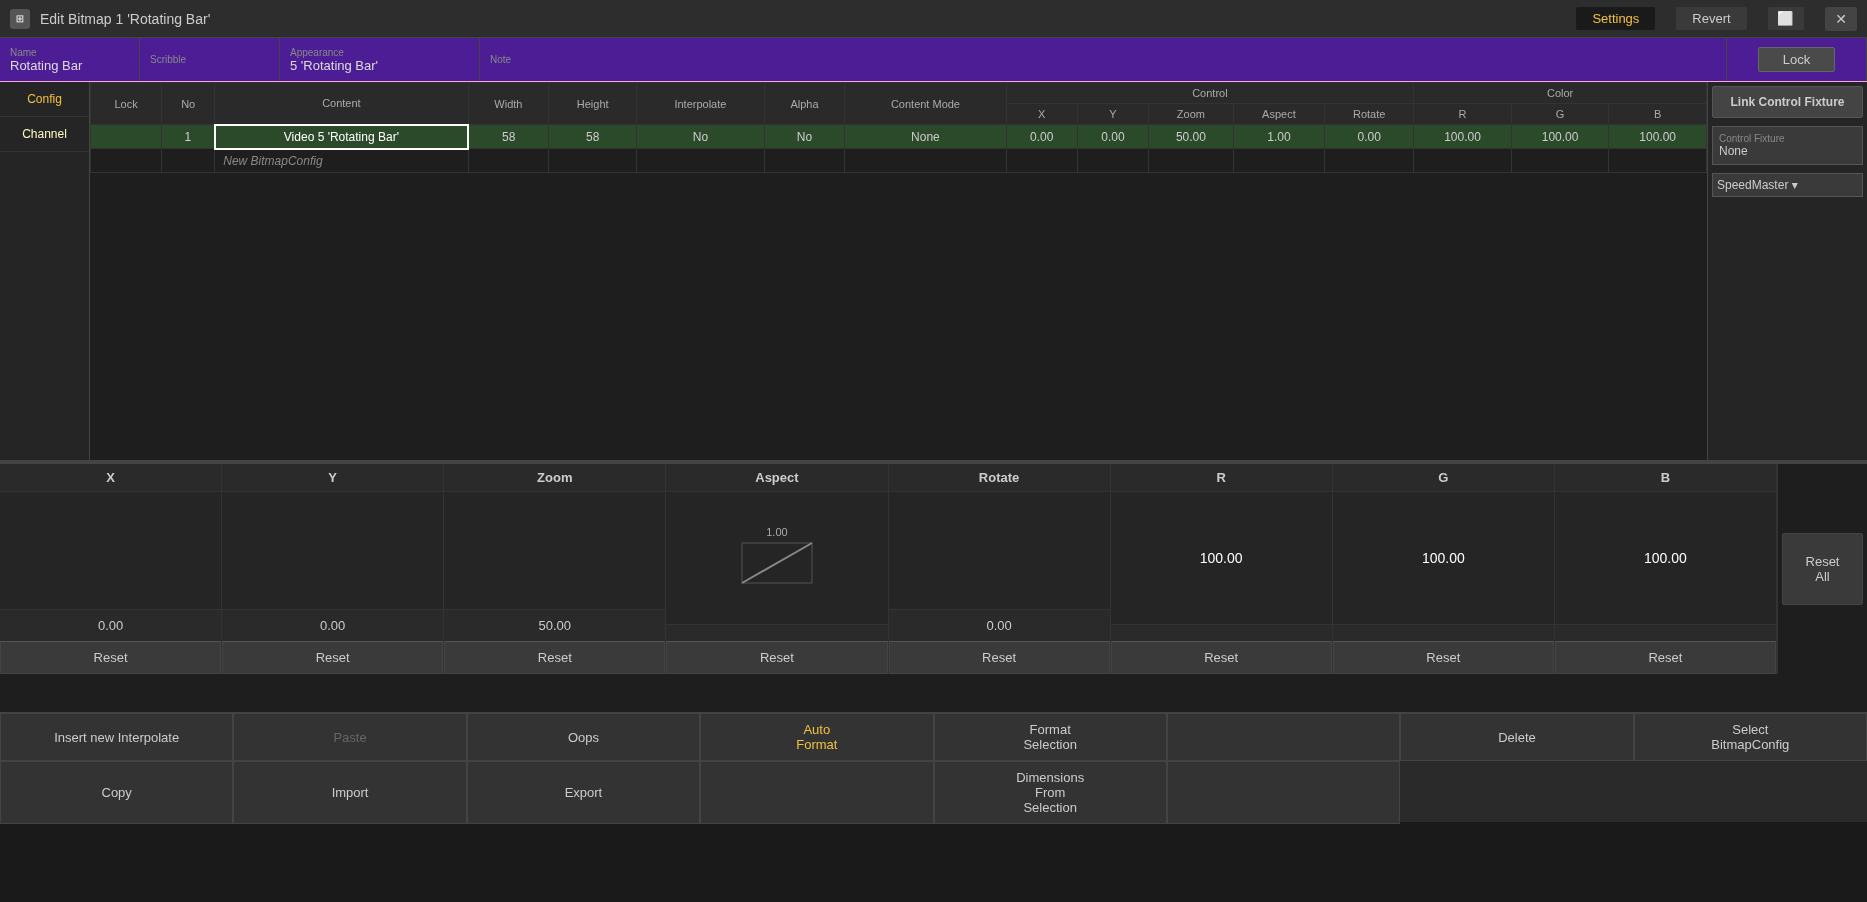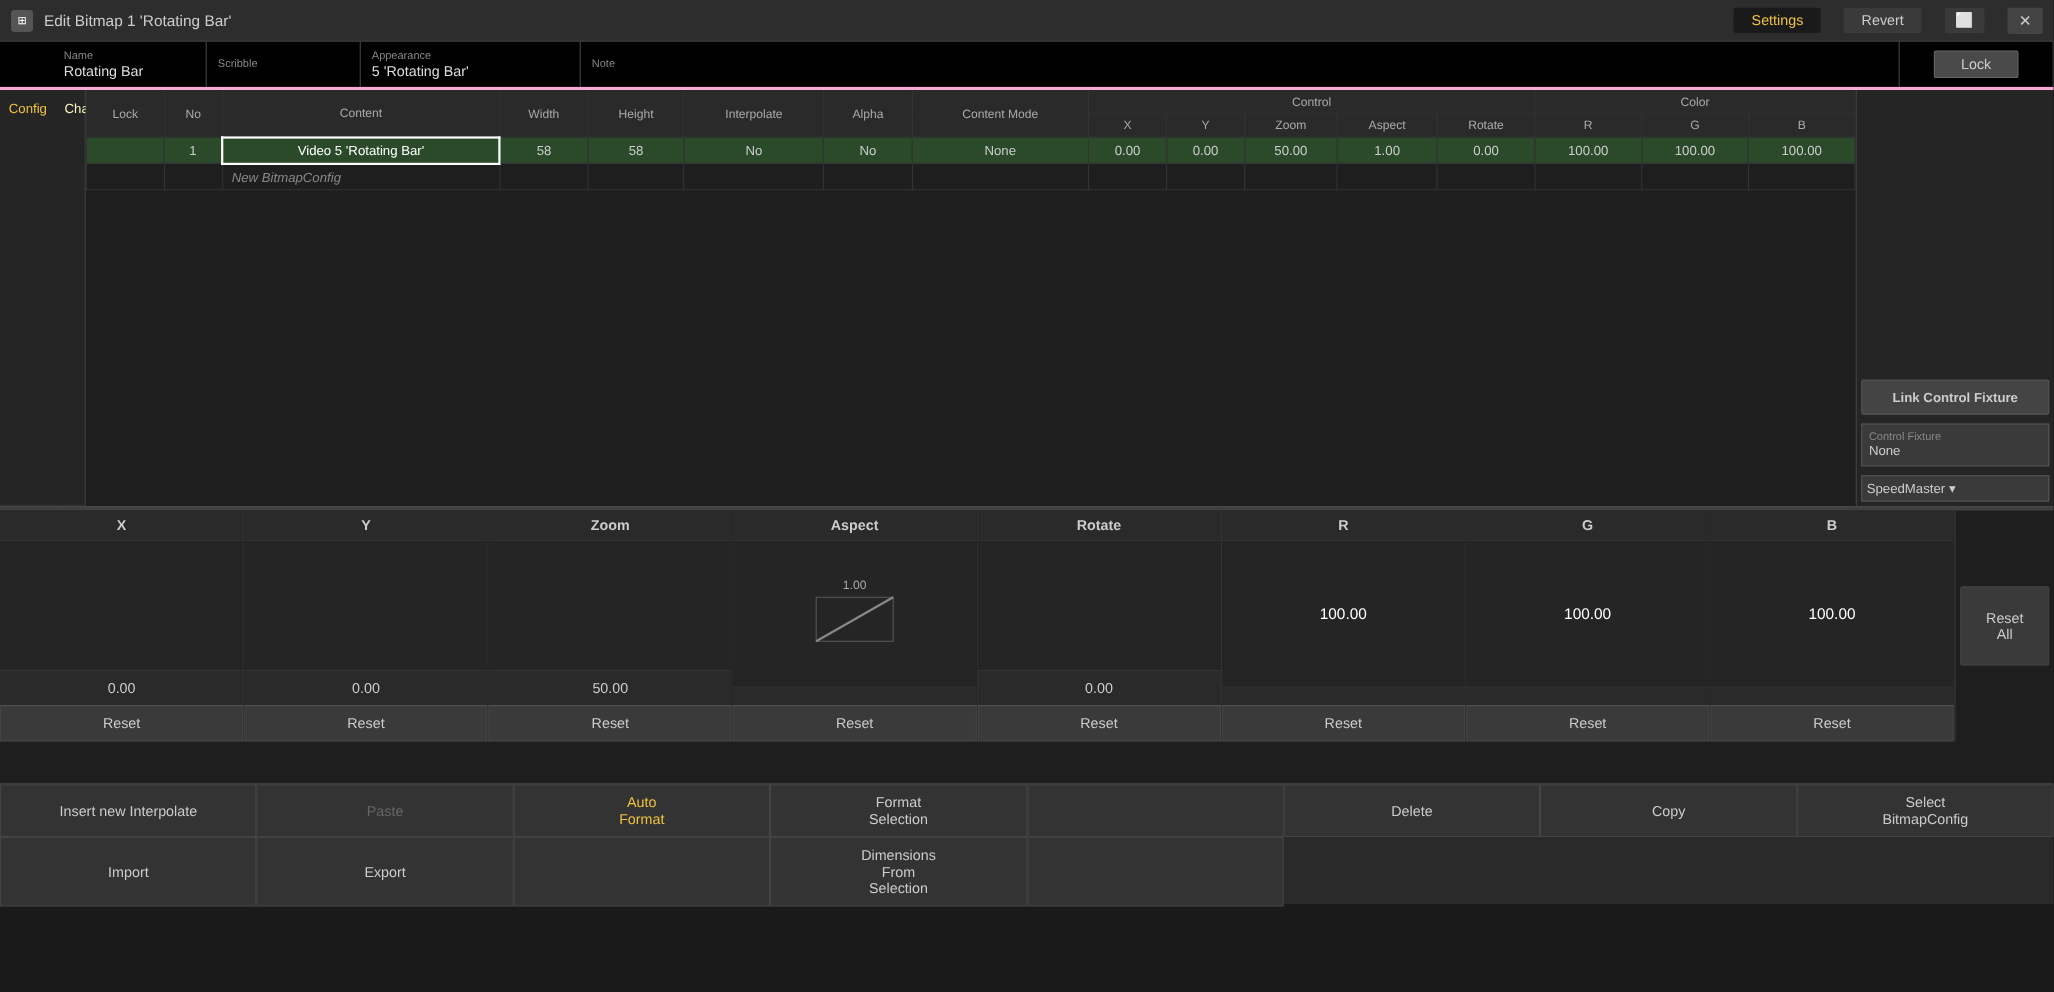--- a/index.html
+++ b/index.html
@@ -74,23 +74,22 @@
       padding: 4px 10px;
       cursor: pointer;
       border-radius: 2px;
       font-size: 14px;
     }
 
     
     .top-fields {
       display: flex;
       height: 44px;
-      background: #000000;
-      border-bottom: 3px solid #f9a8d4;
-      padding-left: 48px;
+      background: #4c1d95;
+      border-bottom: 1px solid #f9a8d4;
     }
     .top-field {
       display: flex;
       flex-direction: column;
       justify-content: center;
       padding: 2px 10px;
       border-right: 1px solid #444;
       min-width: 140px;
     }
     .top-field-label {
@@ -115,25 +114,25 @@
       border: 1px solid #666;
       padding: 4px 24px;
       cursor: pointer;
       font-size: 13px;
       border-radius: 2px;
       margin: 0 auto;
     }
 
     
     .left-sidebar {
-      width: 78px;
+      width: 90px;
       background: #252525;
       border-right: 1px solid #444;
       display: flex;
-      flex-direction: row;
+      flex-direction: column;
     }
     .sidebar-item {
       padding: 10px 8px;
       cursor: pointer;
       border-bottom: 1px solid #333;
       text-align: center;
     }
     .sidebar-item.active {
       color: #f0c040;
     }
@@ -176,27 +175,26 @@
       border: 2px solid #fff;
       color: #fff;
     }
     .th-group {
       text-align: center;
       background: #252525;
     }
 
     
     .right-panel {
-      width: 180px;
+      width: 160px;
       background: #252525;
       border-left: 1px solid #444;
       display: flex;
       flex-direction: column;
       gap: 0;
-      justify-content: flex-end;
     }
     .right-panel-btn {
       background: #3a3a3a;
       color: #ccc;
       border: 1px solid #555;
       margin: 4px;
       padding: 8px 4px;
       cursor: pointer;
       font-size: 12px;
       text-align: center;
@@ -558,20 +556,21 @@
 
     <div class="reset-all-wrapper">
       <button class="reset-all-btn">Reset<br>All</button>
     </div>
   </div>
 </div>
 
 <div class="bottom-toolbar">
   <div class="toolbar-btn">Insert new Interpolate</div>
   <div class="toolbar-btn gray-text">Paste</div>
+  <div class="toolbar-btn">Oops</div>
   <div class="toolbar-btn yellow-text">Auto<br>Format</div>
   <div class="toolbar-btn">Format<br>Selection</div>
   <div class="toolbar-btn"></div>
   <div class="toolbar-btn" style="grid-row: 1; grid-column: 8;">Select<br>BitmapConfig</div>
 
   <div class="toolbar-btn">Delete</div>
   <div class="toolbar-btn">Copy</div>
   <div class="toolbar-btn">Import</div>
   <div class="toolbar-btn">Export</div>
   <div class="toolbar-btn"></div>

